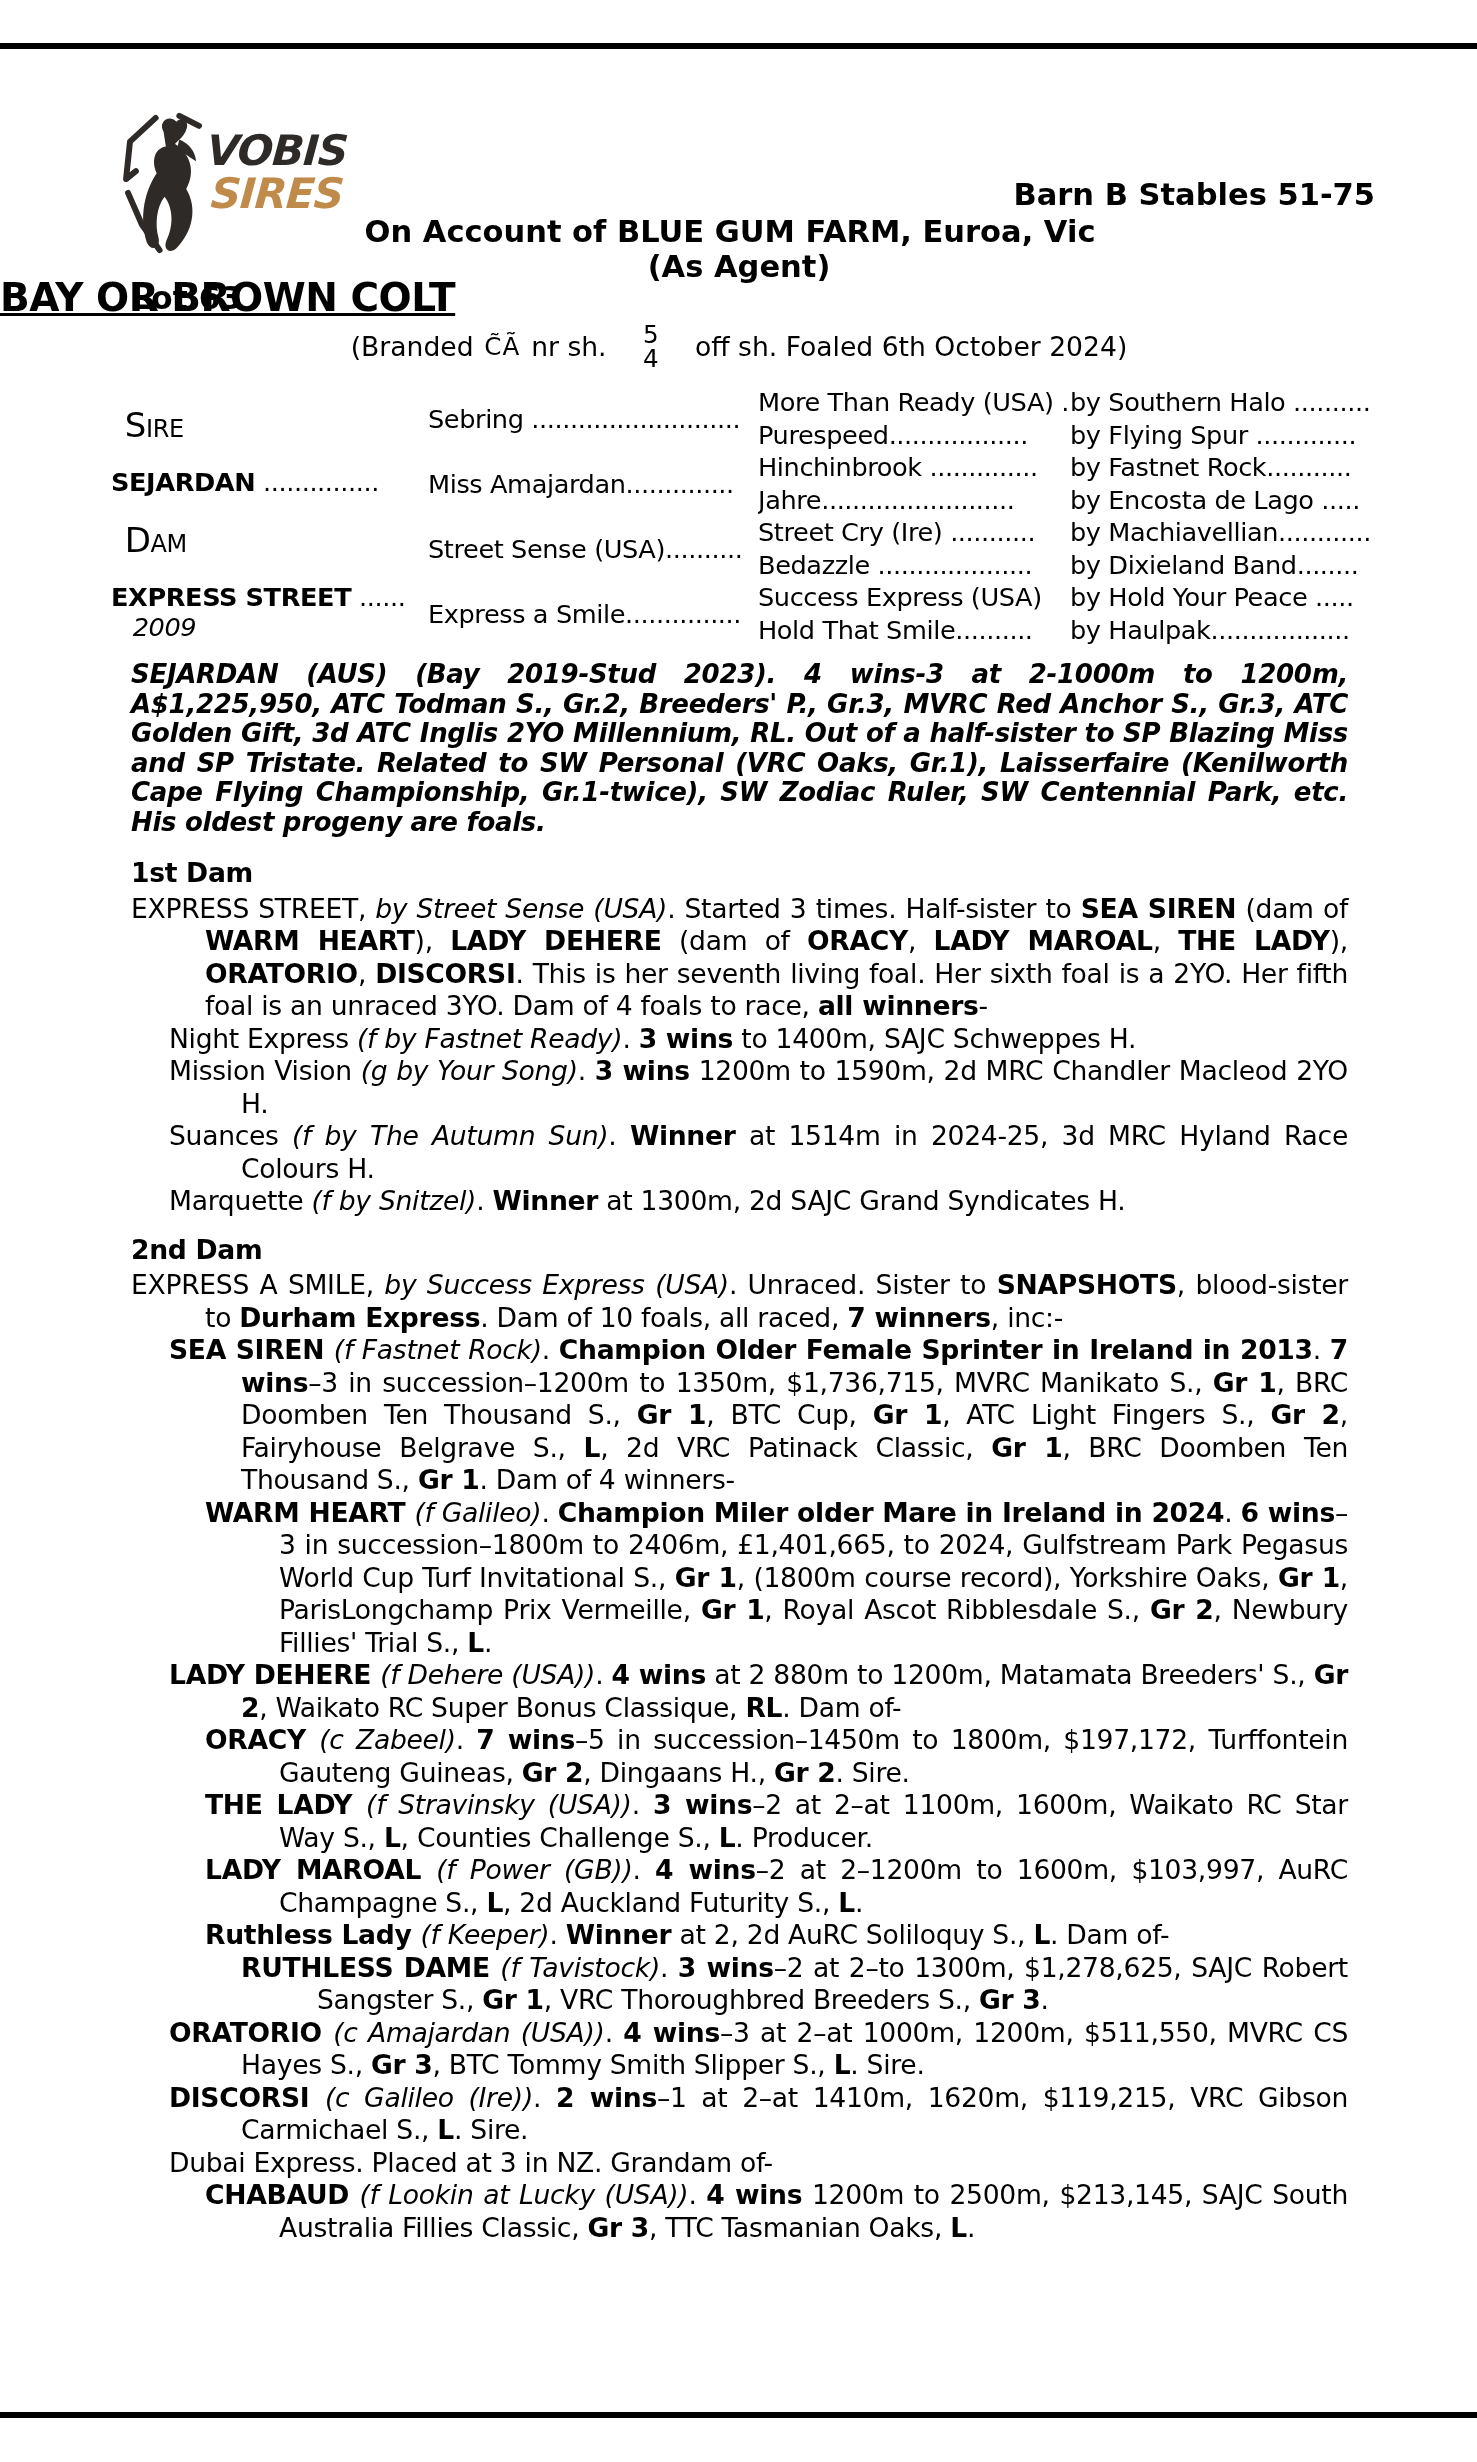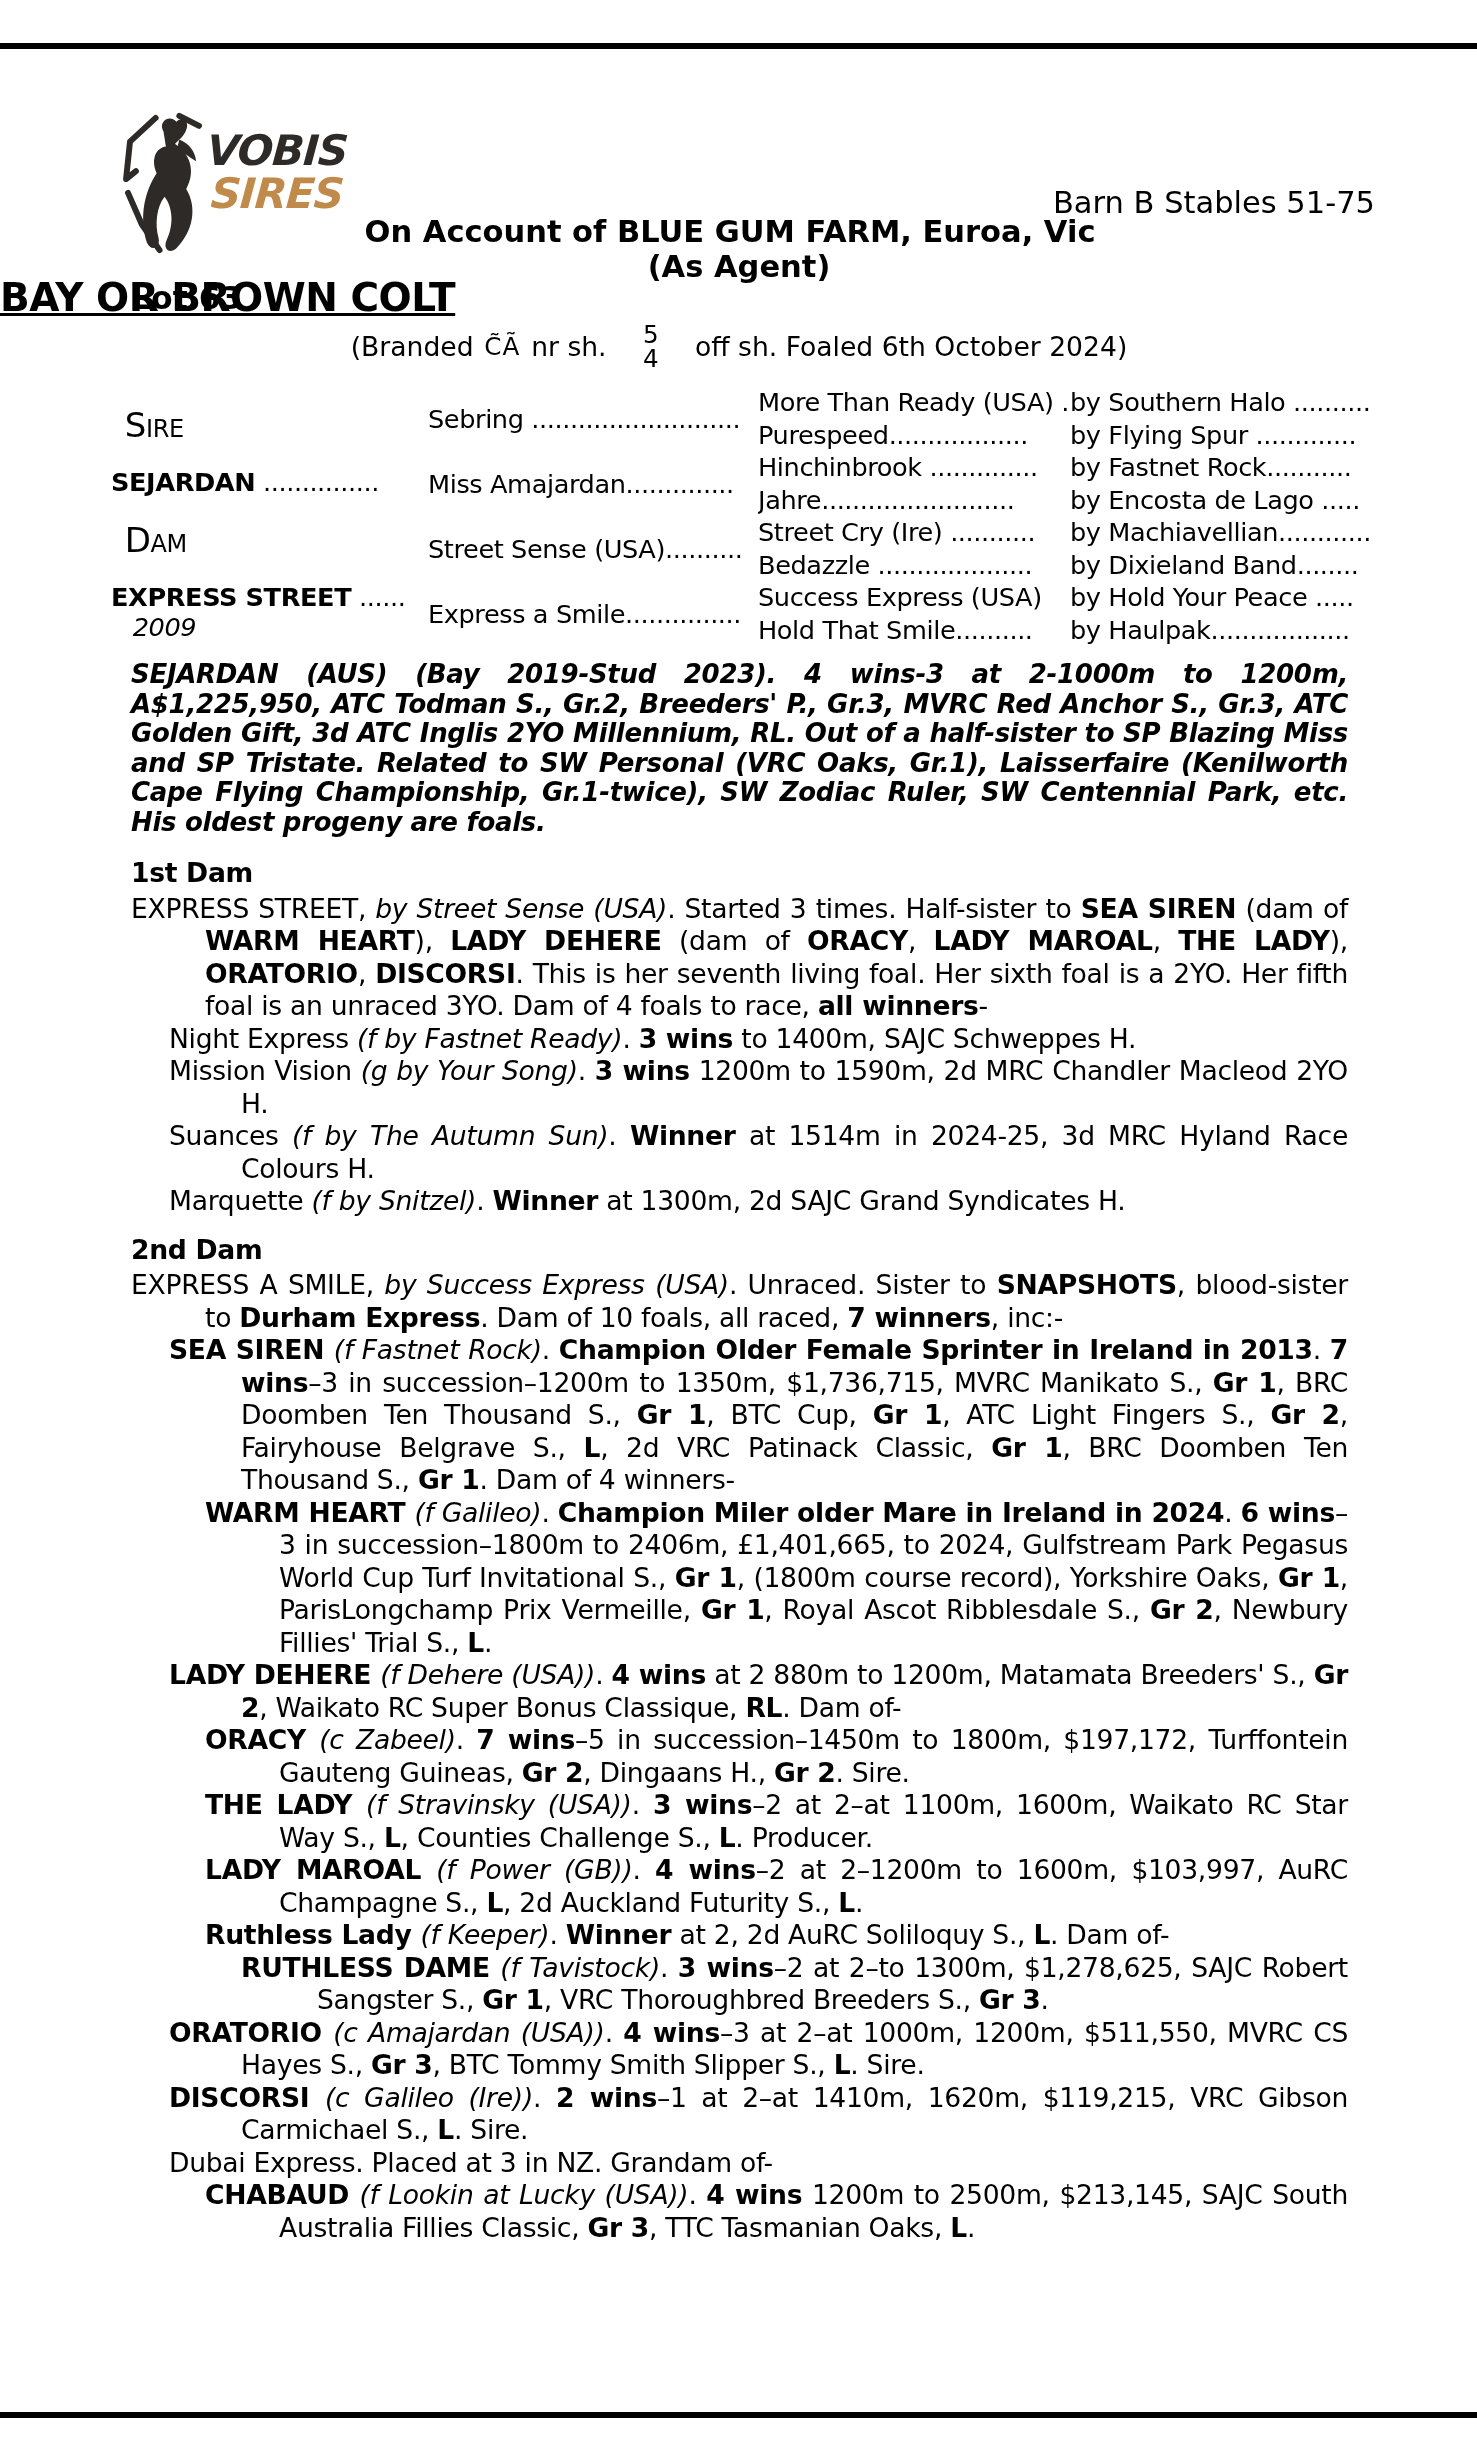--- a/index.html
+++ b/index.html
@@ -13,21 +13,21 @@
   .rule-bottom{top:2412px;}
 
   
   .logo{position:absolute; left:120px; top:108px; width:246px; height:148px;}
   .logo svg{position:absolute; left:0; top:2px;}
   .logo-word{position:absolute; font-style:italic; font-weight:bold; letter-spacing:-1px;
              font-size:42px; line-height:42px; transform:skewX(-4deg);}
   .logo-word1{left:87px; top:21.7px; color:#2d2a27;}
   .logo-word2{left:91px; top:65px; color:#c08a4a;}
 
-  .barn-line{position:absolute; right:103px; top:177px; font-weight:normal; font-size:30.5px;margin-top:8px;}
+  .barn-line{position:absolute; right:103px; top:177px; font-weight:bold; font-size:30.5px;}
   .account-line{position:absolute; left:0; width:1420px; top:214px; text-align:center; font-weight:bold; font-size:30.5px;padding-left:20px;}
   .agent-line{position:absolute; left:0; width:1478px; top:249px; text-align:center; font-weight:bold; font-size:30.5px;}
   .lot-label{position:absolute; left:131px; top:280px; font-weight:bold; font-size:31.5px;}
   .colt-title{position:absolute; left:0; width:1340px; top:275px; text-align:left; font-weight:bold; font-size:39px; letter-spacing:-0.5px;text-decoration:underline;}
 
   .branded-line{position:absolute; left:0; top:317px; width:1478px; display:flex; justify-content:center; align-items:center; font-size:26.6px; gap:10.8px; height:59px;}
   .brand-mark{position:relative; font-size:24.6px; letter-spacing:1px;}
   .brand-num{display:inline-flex; flex-direction:column; align-items:center; font-size:24.6px; line-height:23.6px; margin:0 25.6px;}
 
   

